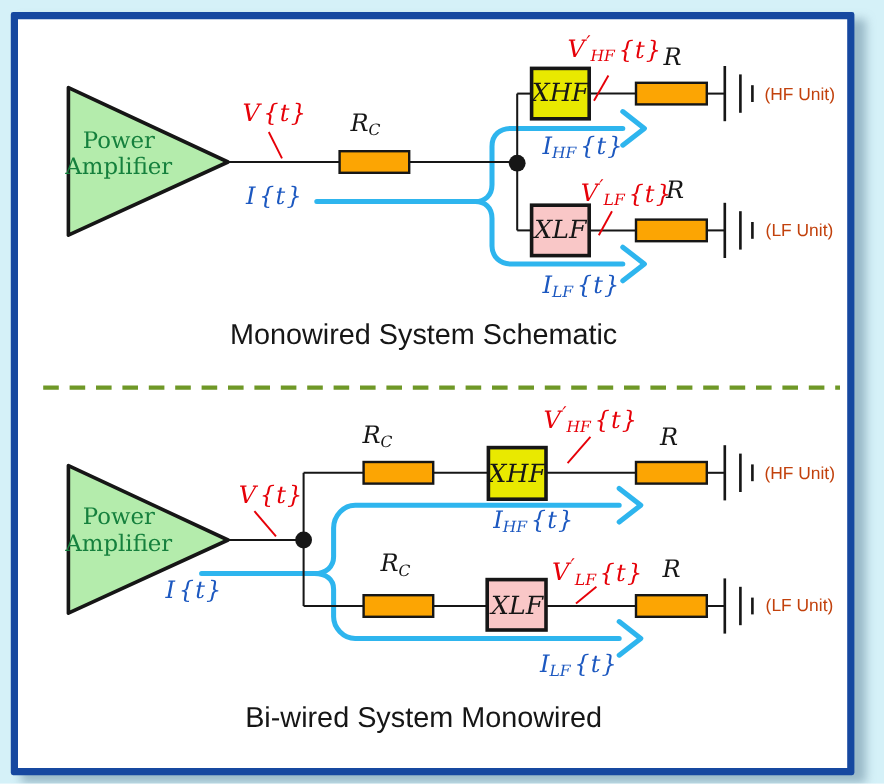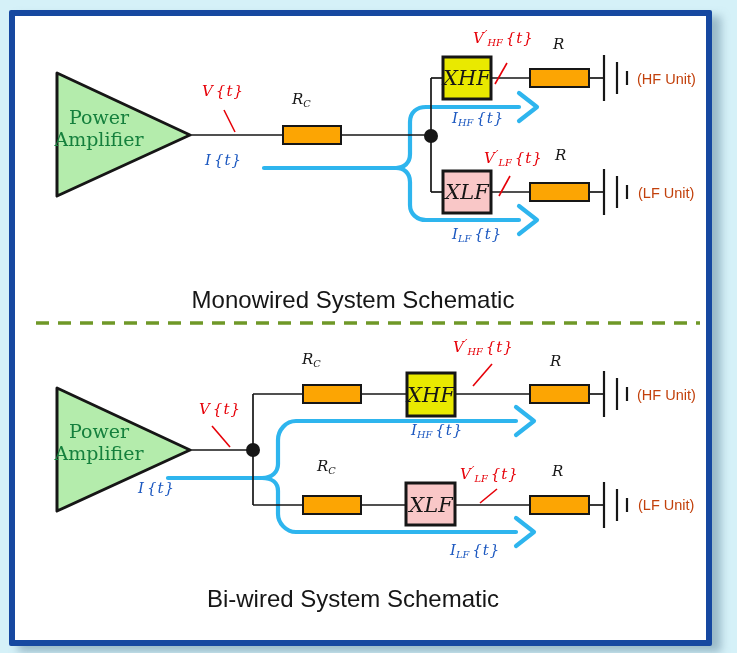--- a/index.html
+++ b/index.html
@@ -22,21 +22,21 @@
   .amp-tri{fill:var(--amp-fill,#b4ecac); stroke:var(--wire-black,#161616); stroke-width:3; stroke-linejoin:round;}
   .res{fill:var(--resistor-fill,#fca503); stroke:var(--wire-black,#161616); stroke-width:2;}
   .xbox-hf{fill:var(--hf-fill,#e9e900); stroke:var(--wire-black,#161616); stroke-width:3;}
   .xbox-lf{fill:var(--lf-fill,#f9c7c7); stroke:var(--wire-black,#161616); stroke-width:3;}
   .dot{fill:var(--wire-black,#161616);}
   .cyan{stroke:var(--wire-cyan,#2eb5ee); stroke-width:4.2; fill:none; stroke-linecap:round; stroke-linejoin:round;}
   .redtick{stroke:var(--label-red,#e60008); stroke-width:1.6; fill:none;}
   .divider{stroke:var(--divider-olive,#6f9827); stroke-width:3.4; stroke-dasharray:13 9; fill:none;}
   .gndline{stroke:var(--wire-black,#161616); stroke-width:2.2; fill:none;}
   .mlabel{position:absolute; white-space:nowrap; font-family:"DejaVu Serif", serif;
-          font-style:italic; font-size:15px; color:#161616; line-height:1.05;}
+          font-style:italic; font-size:20px; color:#161616; line-height:1.05;}
   .mlabel .m-prime{font-size:0.78em; vertical-align:0.42em; margin-left:1px;}
   .mlabel .m-sub{font-size:0.65em; vertical-align:-0.28em;}
   .mlabel .m-post{margin-left:3px; letter-spacing:1px;}
   .red{color:var(--label-red,#e60008);}
   .blue{color:var(--label-blue,#1c58c0);font-style:italic;}
   .xbox-text{position:absolute; transform:translate(-50%,-52%); font-family:"DejaVu Serif", serif;
              font-style:italic; font-size:21px; color:#161616; white-space:nowrap;}
   .amp-text{position:absolute; width:118px; text-align:center;
             font-family:"DejaVu Serif", serif; font-size:19px; color:#15803d; line-height:1.16;}
   .unit{position:absolute; font-size:14.5px; color:#c2410c; white-space:nowrap;}
@@ -180,21 +180,21 @@
   <div class="xbox-text" style="left:467px; top:192px;">
     <span>X</span><span class="m-sub">LF</span>
   </div>
   <div class="mlabel blue" style="left:452px; top:227px;">
     <span class="m-pre">I</span><span class="m-sub">LF</span><span class="m-post">{t}</span>
   </div>
 
   <div class="unit" style="left:637px; top:71px;">(HF Unit)</div>
   <div class="unit" style="left:638px; top:185px;">(LF Unit)</div>
 
-  <div class="title" style="top:266px;margin-top:20px;">Monowired System Schematic</div>
+  <div class="title" style="top:266px;">Monowired System Schematic</div>
 
   <div class="amp-text" style="left:40px; top:420px;">
     <div>Power</div>
     <div>Amplifier</div>
   </div>
 
   <div class="mlabel red" style="left:199px; top:402px;">
     <span class="m-pre">V</span><span class="m-post">{t}</span>
   </div>
   <div class="mlabel" style="left:302px; top:352px;">
@@ -229,14 +229,14 @@
   <div class="xbox-text" style="left:431px; top:505px;">
     <span>X</span><span class="m-sub">LF</span>
   </div>
   <div class="mlabel blue" style="left:450px; top:543px;">
     <span class="m-pre">I</span><span class="m-sub">LF</span><span class="m-post">{t}</span>
   </div>
 
   <div class="unit" style="left:637px; top:387px;">(HF Unit)</div>
   <div class="unit" style="left:638px; top:497px;">(LF Unit)</div>
 
-  <div class="title" style="top:585px;">Bi-wired System Schematic</div>
+  <div class="title" style="top:585px;">Bi-wired System Monowired</div>
 </div>
 
 </body></html>

